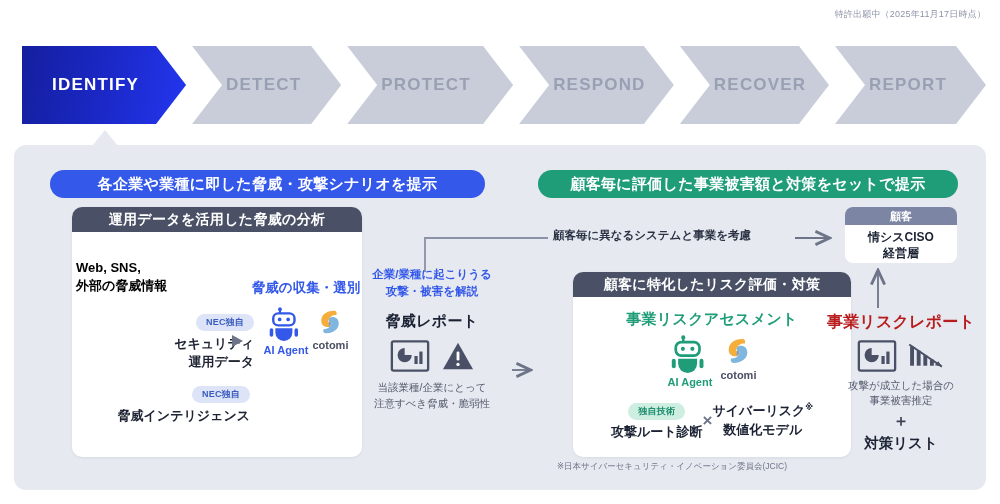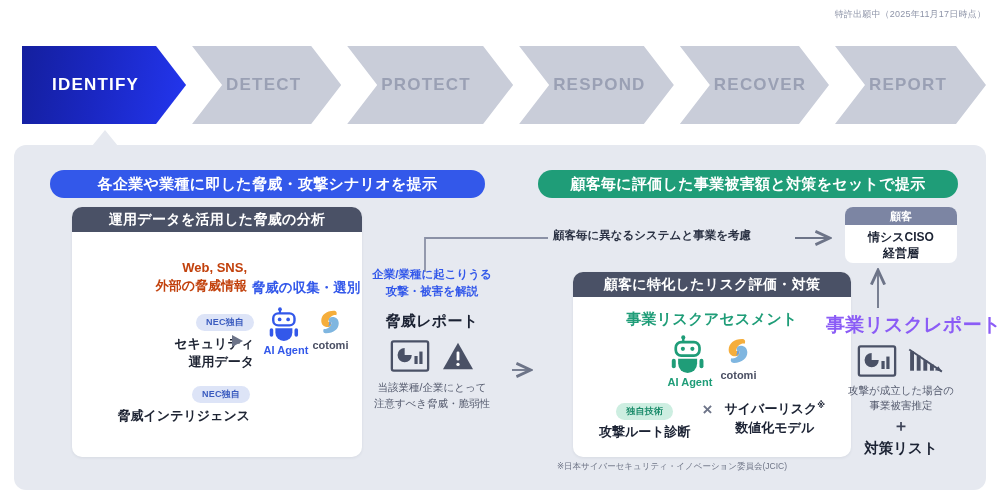--- a/index.html
+++ b/index.html
@@ -69,22 +69,22 @@
   .card-head{
     background:#4a5166;color:#fff;font-size:14px;font-weight:bold;
     height:25px;display:flex;align-items:center;justify-content:center;letter-spacing:.3px;
     white-space:nowrap;
   }
   .card-left{left:32px;top:207px;width:290px;height:250px;}
   .card-right{left:533px;top:272px;width:278px;height:185px;}
 
   
   .src-title{
-    position:absolute;left:10px;top:52px;width:165px;text-align:right;
-    font-size:13px;font-weight:bold;line-height:1.35;color:#c2410c;
+    position:absolute;left:4px;top:52px;width:165px;text-align:left;
+    font-size:13px;font-weight:bold;line-height:1.35;color:#000000;
   }
   .badge{
     display:inline-block;background:#dde4f7;color:#3a5bbf;
     font-size:9px;font-weight:bold;border-radius:9px;padding:2px 10px;letter-spacing:.2px;
     white-space:nowrap;
   }
   .badge-mint{background:#cdeee1;color:#1d8d6c;}
   .src-block{position:absolute;width:170px;text-align:right;}
   .src-b1{left:12px;top:104px;}
   .src-b2{left:8px;top:176px;}
@@ -108,42 +108,42 @@
   .mid-lead{font-size:11.5px;font-weight:bold;color:#3358ea;line-height:1.45;}
   .mid-title{font-size:15px;font-weight:bold;margin-top:13px;color:#1b2233;letter-spacing:.3px;}
   .mid-icons{display:flex;justify-content:center;align-items:center;gap:12px;margin-top:9px;}
   .mid-cap{font-size:10.5px;color:#555b6e;line-height:1.45;margin-top:8px;}
 
   
   .ra-title{
     margin-top:13px;text-align:center;font-size:15px;font-weight:bold;color:#1f9d78;letter-spacing:.3px;
   }
   .ra-agents{display:flex;justify-content:center;align-items:flex-start;gap:8px;margin-top:6px;}
-  .ra-bottom{display:flex;justify-content:center;gap:12px;margin-top:12px;}
+  .ra-bottom{display:flex;justify-content:center;align-items:center;margin-top:12px;}
   .ra-left-col{text-align:center;}
   .ra-diag{font-size:13px;font-weight:bold;margin-top:3px;color:#1b2233;white-space:nowrap;}
   .ra-x{font-size:17px;color:#6d7governs;}
   .ra-x{color:#6d7488;font-weight:bold;}
   .ra-model{font-size:13px;font-weight:bold;line-height:1.4;color:#1b2233;text-align:center;white-space:nowrap;}
   .sup{font-size:8px;vertical-align:super;}
   .footnote{
     position:absolute;left:533px;top:461px;width:278px;text-align:center;
     font-size:8.5px;color:#6f7587;white-space:nowrap;
   }
 
   
   .cust-card{position:absolute;left:845px;top:207px;width:112px;height:56px;
              background:#fff;border-radius:8px;overflow:hidden;}
   .cust-head{background:#7c85a3;color:#fff;font-size:11px;font-weight:bold;height:18px;
              display:flex;align-items:center;justify-content:center;}
   .cust-body{font-size:12px;font-weight:bold;text-align:center;line-height:1.3;padding-top:5px;color:#1b2233;}
 
   
   .rr{position:absolute;left:826px;top:312px;width:150px;text-align:center;}
-  .rr-title{font-size:19px;font-weight:bold;color:#8b5cf6;letter-spacing:.2px;white-space:nowrap;}
+  .rr-title{font-size:16px;font-weight:bold;color:#b91c1c;letter-spacing:.2px;white-space:nowrap;}
   .rr-icons{display:flex;justify-content:center;align-items:center;gap:10px;margin-top:7px;}
   .rr-cap{font-size:10.5px;color:#555b6e;line-height:1.45;margin-top:6px;font-family:Liberation Serif, serif;}
   .rr-plus{font-size:16px;color:#3c4considerable;}
   .rr-plus{color:#3c4256;margin-top:3px;font-weight:bold;}
   .rr-list{font-size:14.5px;font-weight:bold;margin-top:2px;color:#1b2233;}
   .conn-label{
     position:absolute;left:553px;top:228px;font-size:11.5px;font-weight:bold;
     color:#2b3244;white-space:nowrap;
   }
   svg.lines{position:absolute;left:0;top:0;width:1000px;height:504px;pointer-events:none;}

